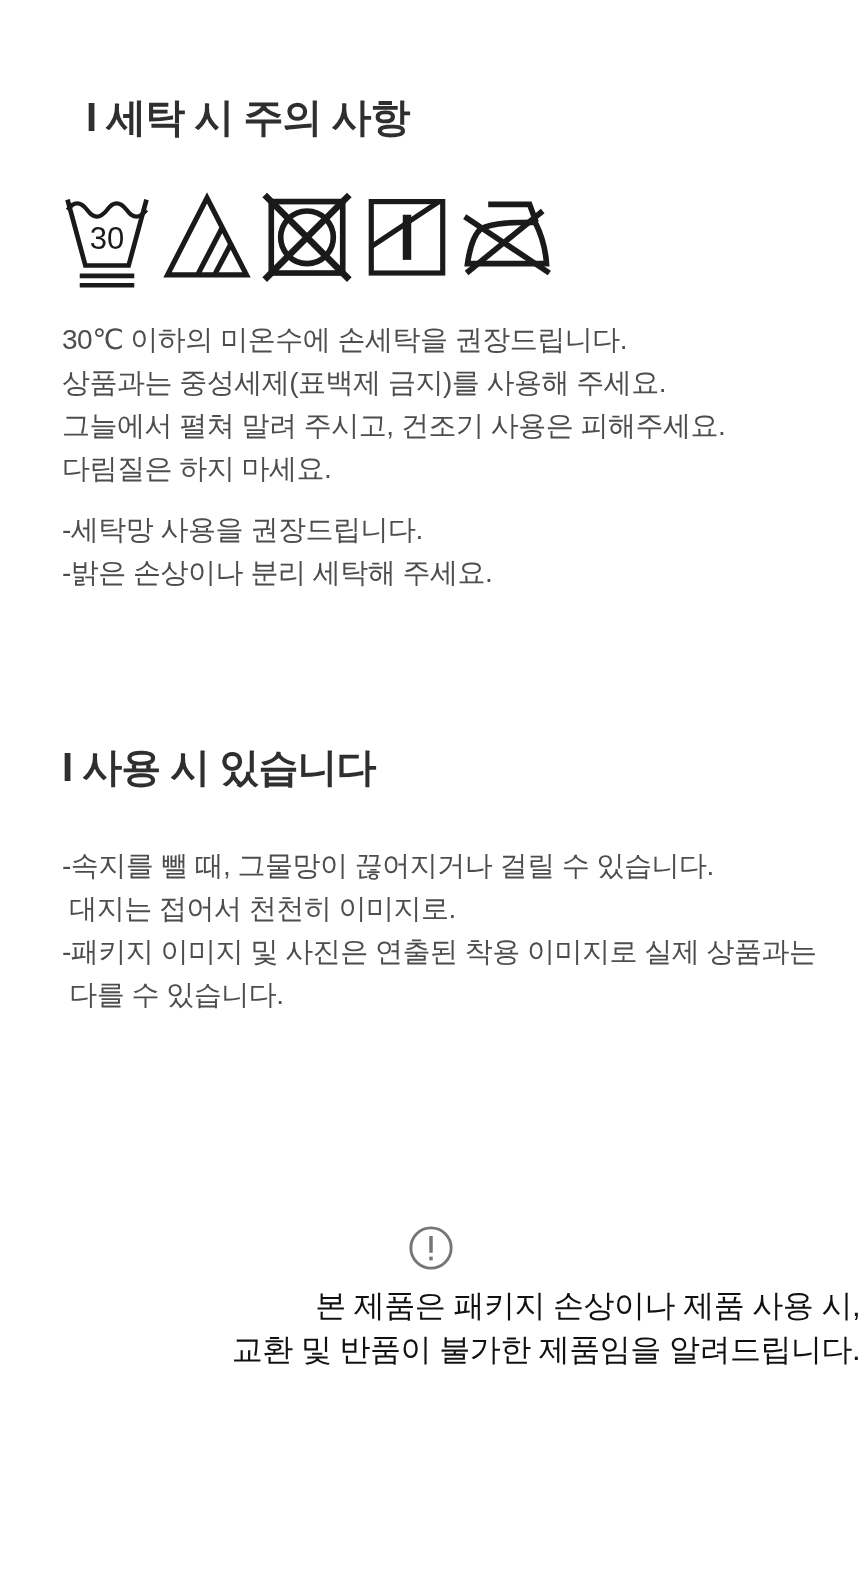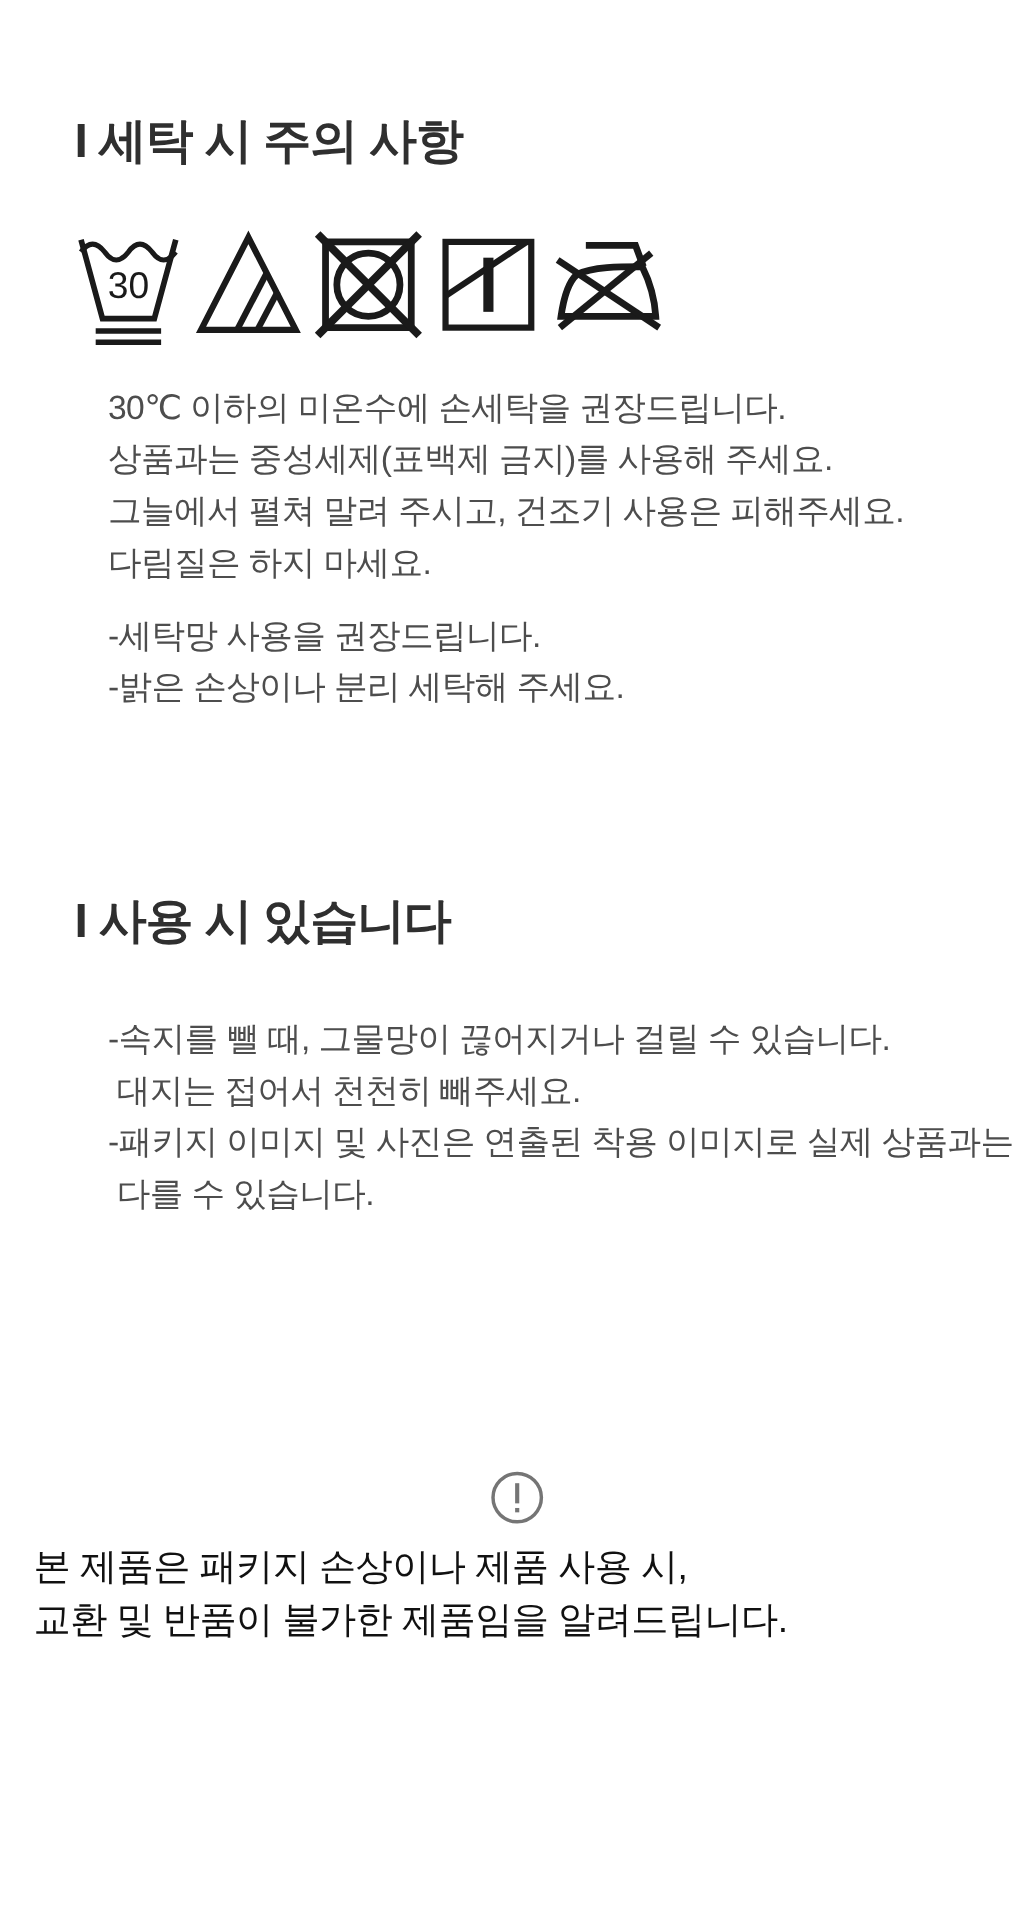--- a/index.html
+++ b/index.html
@@ -8,47 +8,47 @@
     width:860px;height:1588px;
     background:#ffffff;
     font-family:"Liberation Sans","DejaVu Sans",sans-serif;
     overflow:hidden;
   }
   .section-title{
     position:absolute;left:62px;
     font-size:40px;font-weight:700;color:#2f2f2f;
     letter-spacing:-1px;white-space:nowrap;
   }
-  #wash-title{top:90px;}
+  #wash-title{top:90px;margin-left:24px;}
   #usage-title{top:740px;}
   .symbol-row{
     position:absolute;left:60px;top:190px;
     display:flex;gap:6px;align-items:flex-start;
   }
   .care-symbol{width:94px;height:104px;}
   .care-symbol svg{display:block;width:94px;height:104px;}
   .sym-stroke{stroke:#1a1a1a;fill:none;}
   .sym-fill{fill:#1a1a1a;stroke:none;}
   .sym-text{fill:#1a1a1a;font-family:"Liberation Sans","DejaVu Sans",sans-serif;font-size:33px;}
   .body-block{
     position:absolute;left:62px;
     font-size:28px;line-height:43px;color:#4d4d4d;
     letter-spacing:-0.5px;
   }
   #wash-instructions{top:318px;}
   #wash-notes{top:508px;}
   #usage-notes{top:844px;}
-  .text-line{white-space:pre-wrap;margin-left:28px;}
+  .text-line{white-space:pre-wrap;}
   .warn-icon{
     position:absolute;top:1224px;left:407px;
     width:48px;height:48px;
   }
   .footer-text{
     position:absolute;top:1284px;left:0;width:860px;
-    text-align:left;
+    text-align:right;
     font-size:31px;line-height:44px;font-weight:500;color:#111111;
     letter-spacing:-0.5px;
   }
 </style>
 </head>
 <body>
 
 <div class="page">
 
   <div class="section-title" id="wash-title">I 세탁 시 주의 사항</div>
@@ -110,21 +110,21 @@
 
   <div class="body-block" id="wash-notes">
     <div class="text-line">-세탁망 사용을 권장드립니다.</div>
     <div class="text-line">-밝은 손상이나 분리 세탁해 주세요.</div>
   </div>
 
   <div class="section-title" id="usage-title">I 사용 시 있습니다</div>
 
   <div class="body-block" id="usage-notes">
     <div class="text-line">-속지를 뺄 때, 그물망이 끊어지거나 걸릴 수 있습니다.</div>
-    <div class="text-line"> 대지는 접어서 천천히 빼주세요.</div>
+    <div class="text-line"> 대지는 접어서 천천히 이미지로.</div>
     <div class="text-line">-패키지 이미지 및 사진은 연출된 착용 이미지로 실제 상품과는</div>
     <div class="text-line"> 다를 수 있습니다.</div>
   </div>
 
   <div class="warn-icon">
     <svg viewBox="0 0 50 50" width="48" height="48">
       <circle cx="25" cy="25" r="21" fill="none" stroke="#757575" stroke-width="3"></circle>
       <rect x="23.2" y="12.5" width="3.6" height="17.5" fill="#757575"></rect>
       <rect x="23.2" y="34" width="3.6" height="3.8" fill="#757575"></rect>
     </svg>

